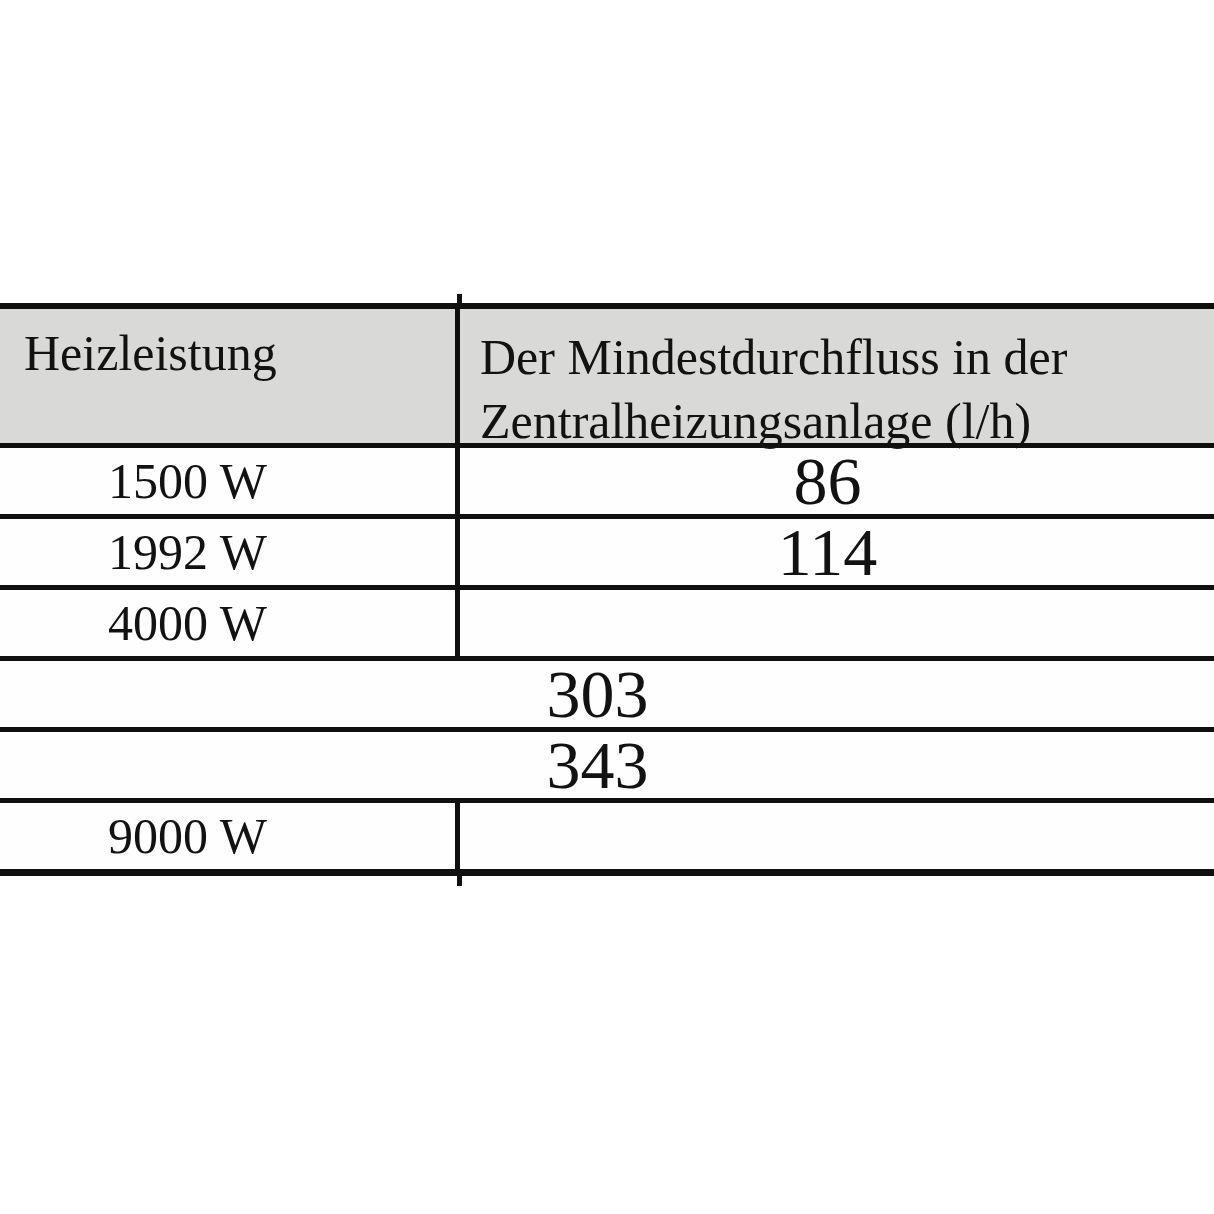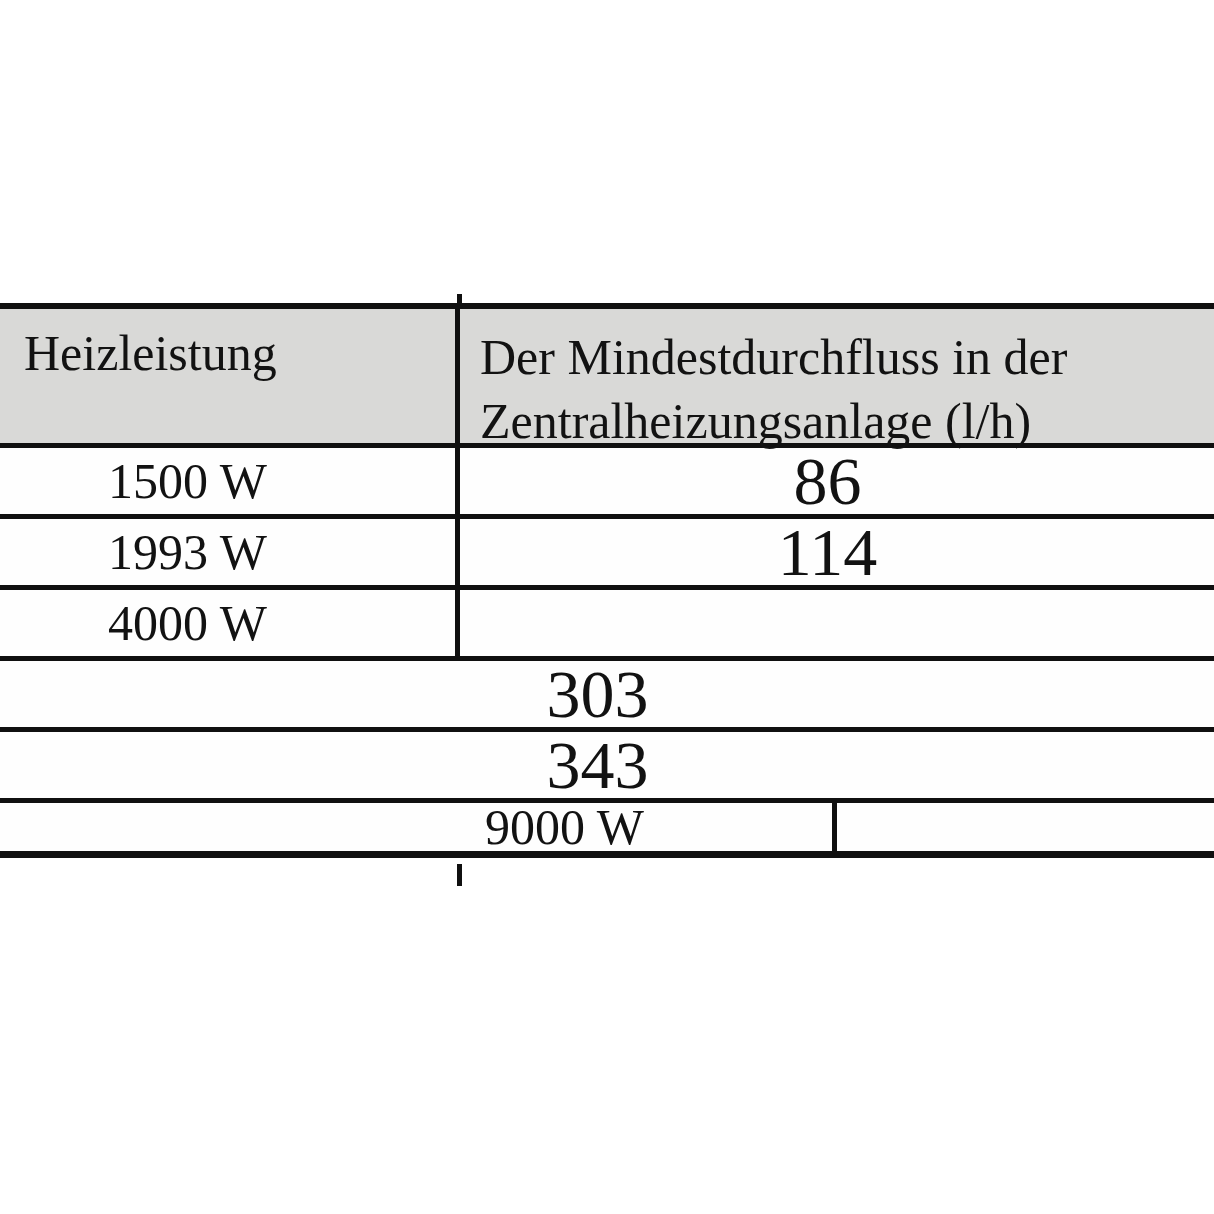--- a/index.html
+++ b/index.html
@@ -56,22 +56,21 @@
   }
   .tr {
     display: flex;
     height: 71px;
     background: #fefefe;
     border-bottom: 5px solid var(--border-color, #101010);
     box-sizing: border-box;
   }
   .tr:last-child {
     border-bottom-width: 7px;
-    height: 55px;
-    justify-content: center;
+    height: 73px;
   }
   .td1 {
     width: 460px;
     box-sizing: border-box;
     border-right: 5px solid var(--border-color, #101010);
     display: flex;
     align-items: center;
     justify-content: center;
     padding-right: 80px;
     font-size: 50px;
@@ -119,21 +118,21 @@
         <span class="hline">Zentralheizungsanlage (l/h)</span>
       </div>
     </div>
 
     <div class="tr">
       <div class="td1">1500 W</div>
       <div class="td2">86</div>
     </div>
 
     <div class="tr">
-      <div class="td1">1993 W</div>
+      <div class="td1">1992 W</div>
       <div class="td2">114</div>
     </div>
 
     <div class="tr">
       <div class="td1">4000 W</div>
     </div>
 
     <div class="tr">
       <div class="td2">303</div>
     </div>

